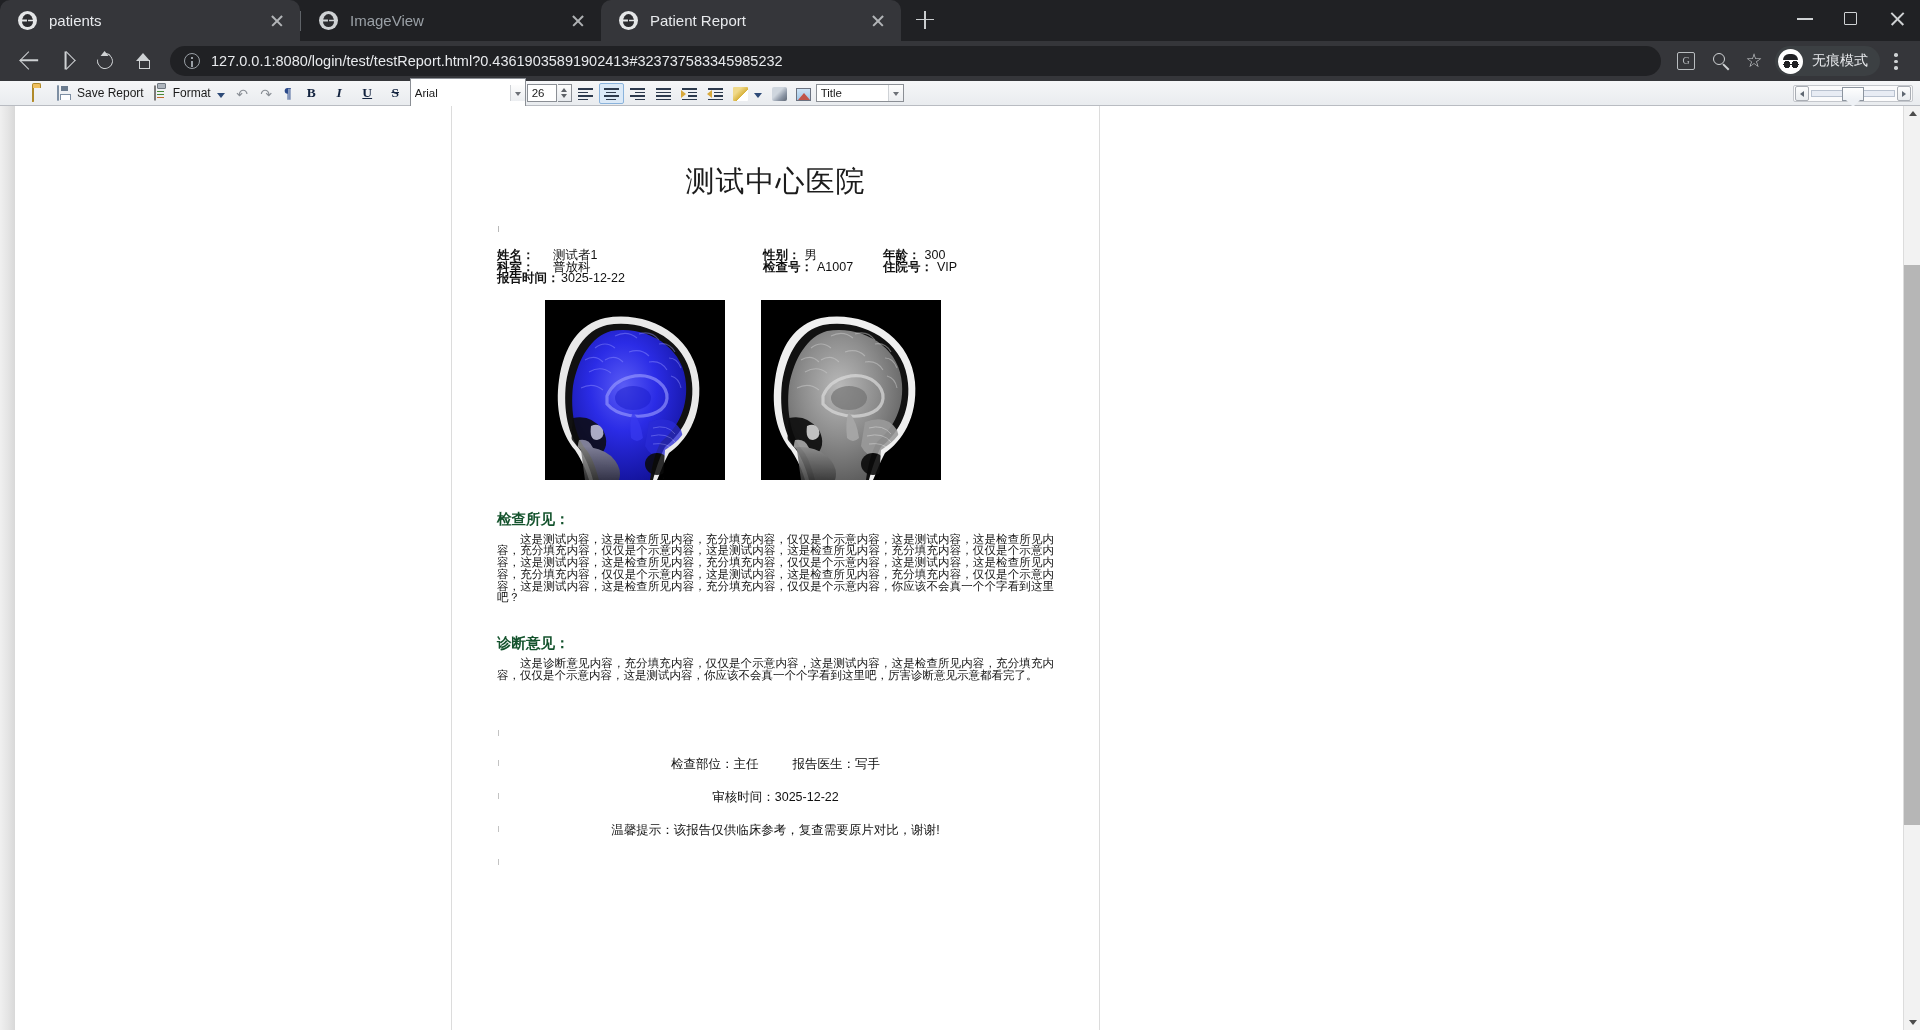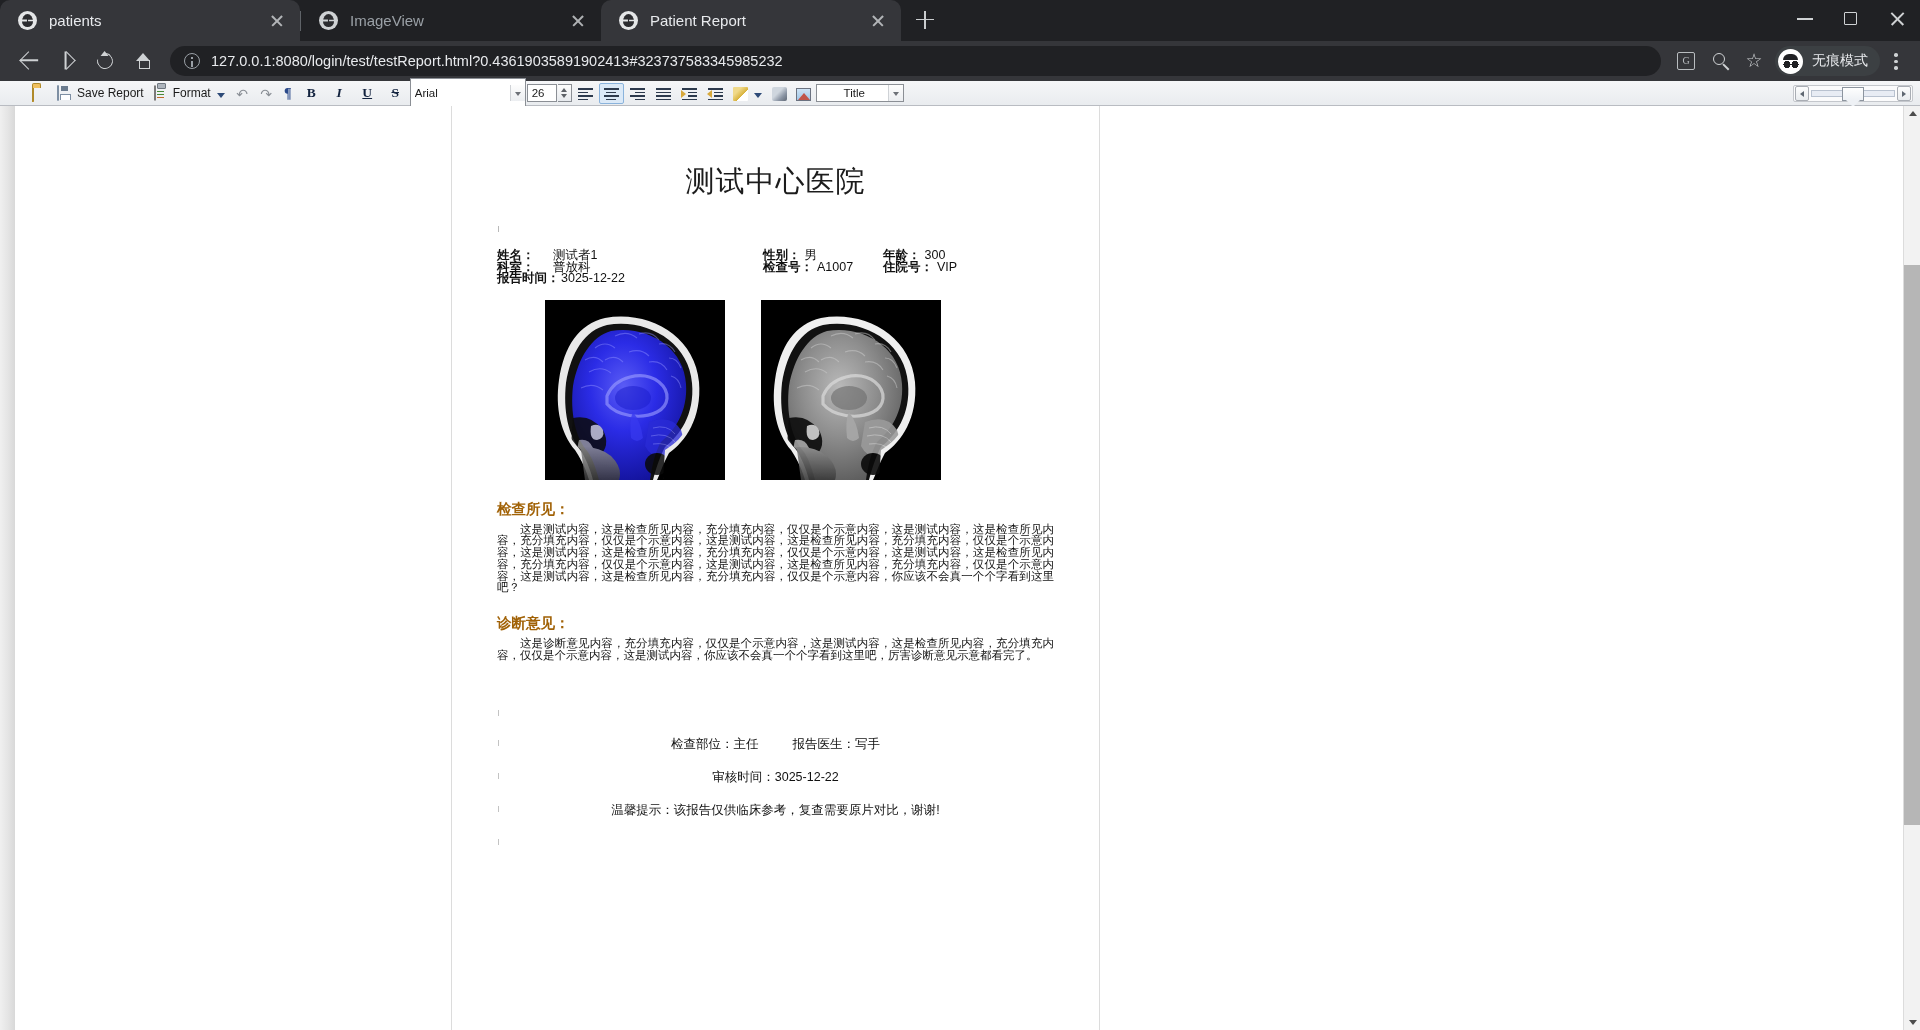--- a/index.html
+++ b/index.html
@@ -331,21 +331,21 @@
   .mini-arrow {
     width: 11px; height: 14px; position: relative; top: 1px;
   }
   .mini-arrow::after {
     content: ""; position: absolute; left: 2px; top: 6px;
     border-left: 4px solid transparent; border-right: 4px solid transparent;
     border-top: 5px solid #2d4a78;
   }
   .style-select {
     width: 88px; height: 18px; background: #fff; border: 1px solid #8b8f95;
-    display: flex; align-items: center; font-size: 11.5px; padding-left: 4px; text-align: center;
+    display: flex; align-items: center; font-size: 11.5px; padding-left: 4px;
   }
   .style-select .ss-name { flex: 1; }
 
   .tb-right { margin-left: auto; display: flex; align-items: center; padding-right: 4px; }
   .hscroll {
     width: 120px; height: 17px; display: flex; align-items: center;
     border: 1px solid #c4c7cc; background: #fbfbfc; border-radius: 2px;
   }
   .hs-btn {
     width: 14px; height: 15px; background: linear-gradient(#fdfdfd,#e9ecef);
@@ -420,21 +420,21 @@
 
   .section-head {
     font-size: 14.5px; font-weight: bold; color: #000; margin-top: 22px;
   }
   .section-head .sh-val { font-weight: normal; font-size: 14px; }
 
   .img-row { display: flex; gap: 36px; margin-top: 15px; padding-left: 48px; }
   .scan { width: 180px; height: 180px; background: #000; overflow: hidden; position: relative; }
 
   .body-head {
-    font-size: 14.5px; font-weight: bold; color: #a16207; margin-top: 20px;
+    font-size: 14.5px; font-weight: bold; color: #14532d; margin-top: 30px;
   }
   .body-text {
     font-size: 11.5px; color: #111; line-height: 11.8px; text-align: justify;
     margin-top: 5px; text-indent: 2em; letter-spacing: 0px;
   }
 
   .footer-block { margin-top: 36px; }
   .foot-line { text-align: center; font-size: 12.5px; color: #111; position: relative; padding: 8px 0; }
   .foot-line::before {
     content: ""; position: absolute; left: 1px; top: 12px; width: 1px; height: 6px; background: #c3c3c3;

